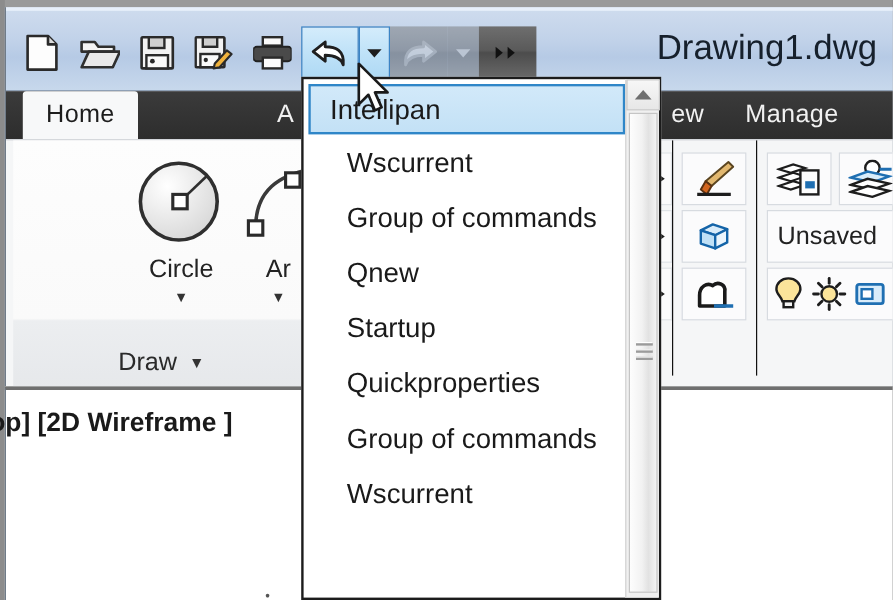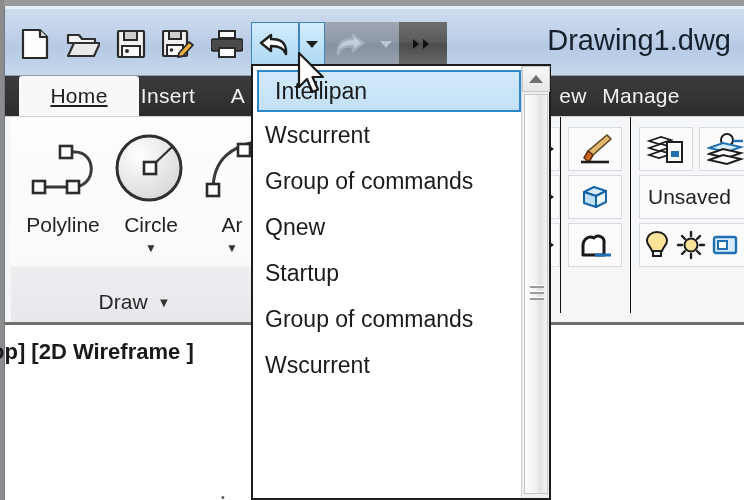--- a/index.html
+++ b/index.html
@@ -125,21 +125,21 @@
   
   .dropdown {
     position:absolute; left:251px; top:64px; width:300px; height:436px;
     background:#ffffff;
     border:2px solid #1c1c1c;
     z-index: 50;
   }
   .dd-list { position:absolute; left:0; top:0; width:272px; height:100%; }
   .dd-item {
     height:46px; display:flex; align-items:center;
-    padding-left:12px; font-size:23px; color:#1a1a1a;
+    padding-left:36px; font-size:23px; color:#1a1a1a;
   }
   .dd-item.sel {
     margin:4px 4px 0 4px; height:42px;
     background: linear-gradient(to bottom,#d2e9f9 0%,#c3e1f6 100%);
     border:2px solid #2f86c8; padding-left:16px;
   }
   .dd-scroll {
     position:absolute; right:0; top:0; width:28px; height:100%;
     background:#f0f0f0; border-left:1px solid #d2d2d2;
   }
@@ -242,42 +242,30 @@
         <div class="qat-btn qat-dark">
           <svg width="26" height="16" viewBox="0 0 26 16">
             <path d="M3 3 L9 8 L3 13 z" fill="#111"></path>
             <path d="M13 3 L19 8 L13 13 z" fill="#111"></path>
           </svg>
         </div>
       </div>
     </div>
 
     <div class="tabrow">
-      <div class="tab active" style="left:14px;width:120px;text-decoration:underline;">Home</div>
-      <div class="tab" style="left:120px;width:86px;">Insert</div>
+      <div class="tab active" style="left:14px;width:96px;">Home</div>
       <div class="tab" style="left:216px;width:34px;">A</div>
       <div class="tab" style="left:543px;width:50px;">ew</div>
-      <div class="tab" style="left:577px;width:118px;">Manage</div>
+      <div class="tab" style="left:596px;width:118px;">Manage</div>
     </div>
 
     <div class="ribbon">
 
       <div class="panel" style="left:6px;width:248px;">
 
-        <div class="bigbtn" style="left:0;">
-          <div class="glyph">
-            <svg width="88" height="74" viewBox="0 0 88 74">
-              <path d="M20 55 L54 55 C78 55 78 20 56 20 L46 20" fill="none" stroke="#3a3a3a" stroke-width="3"></path>
-              <rect x="14" y="49" width="12" height="12" fill="#fff" stroke="#2b2b2b" stroke-width="2.6"></rect>
-              <rect x="48" y="49" width="12" height="12" fill="#fff" stroke="#2b2b2b" stroke-width="2.6"></rect>
-              <rect x="41" y="14" width="12" height="12" fill="#fff" stroke="#2b2b2b" stroke-width="2.6"></rect>
-            </svg>
-          </div>
-          <div class="lbl">Polyline</div>
-        </div>
 
         <div class="bigbtn" style="left:88px;">
           <div class="glyph">
             <svg width="84" height="82" viewBox="0 0 84 82">
               <defs>
                 <radialGradient id="cg" cx="35%" cy="30%" r="75%">
                   <stop offset="0%" stop-color="#ffffff"></stop>
                   <stop offset="100%" stop-color="#d8d8d8"></stop>
                 </radialGradient>
               </defs>
@@ -399,20 +387,21 @@
     <div class="tiny-mark">•</div>
   </div>
 
   <div class="dropdown">
     <div class="dd-list">
       <div class="dd-item sel">Intellipan</div>
       <div class="dd-item">Wscurrent</div>
       <div class="dd-item">Group of commands</div>
       <div class="dd-item">Qnew</div>
       <div class="dd-item">Startup</div>
+      <div class="dd-item">Quickproperties</div>
       <div class="dd-item">Group of commands</div>
       <div class="dd-item">Wscurrent</div>
     </div>
 
     <div class="dd-scroll">
       <div class="dd-sb-up">
         <div class="tri-up"></div>
       </div>
       <div class="dd-thumb">
         <div class="dd-grip">

